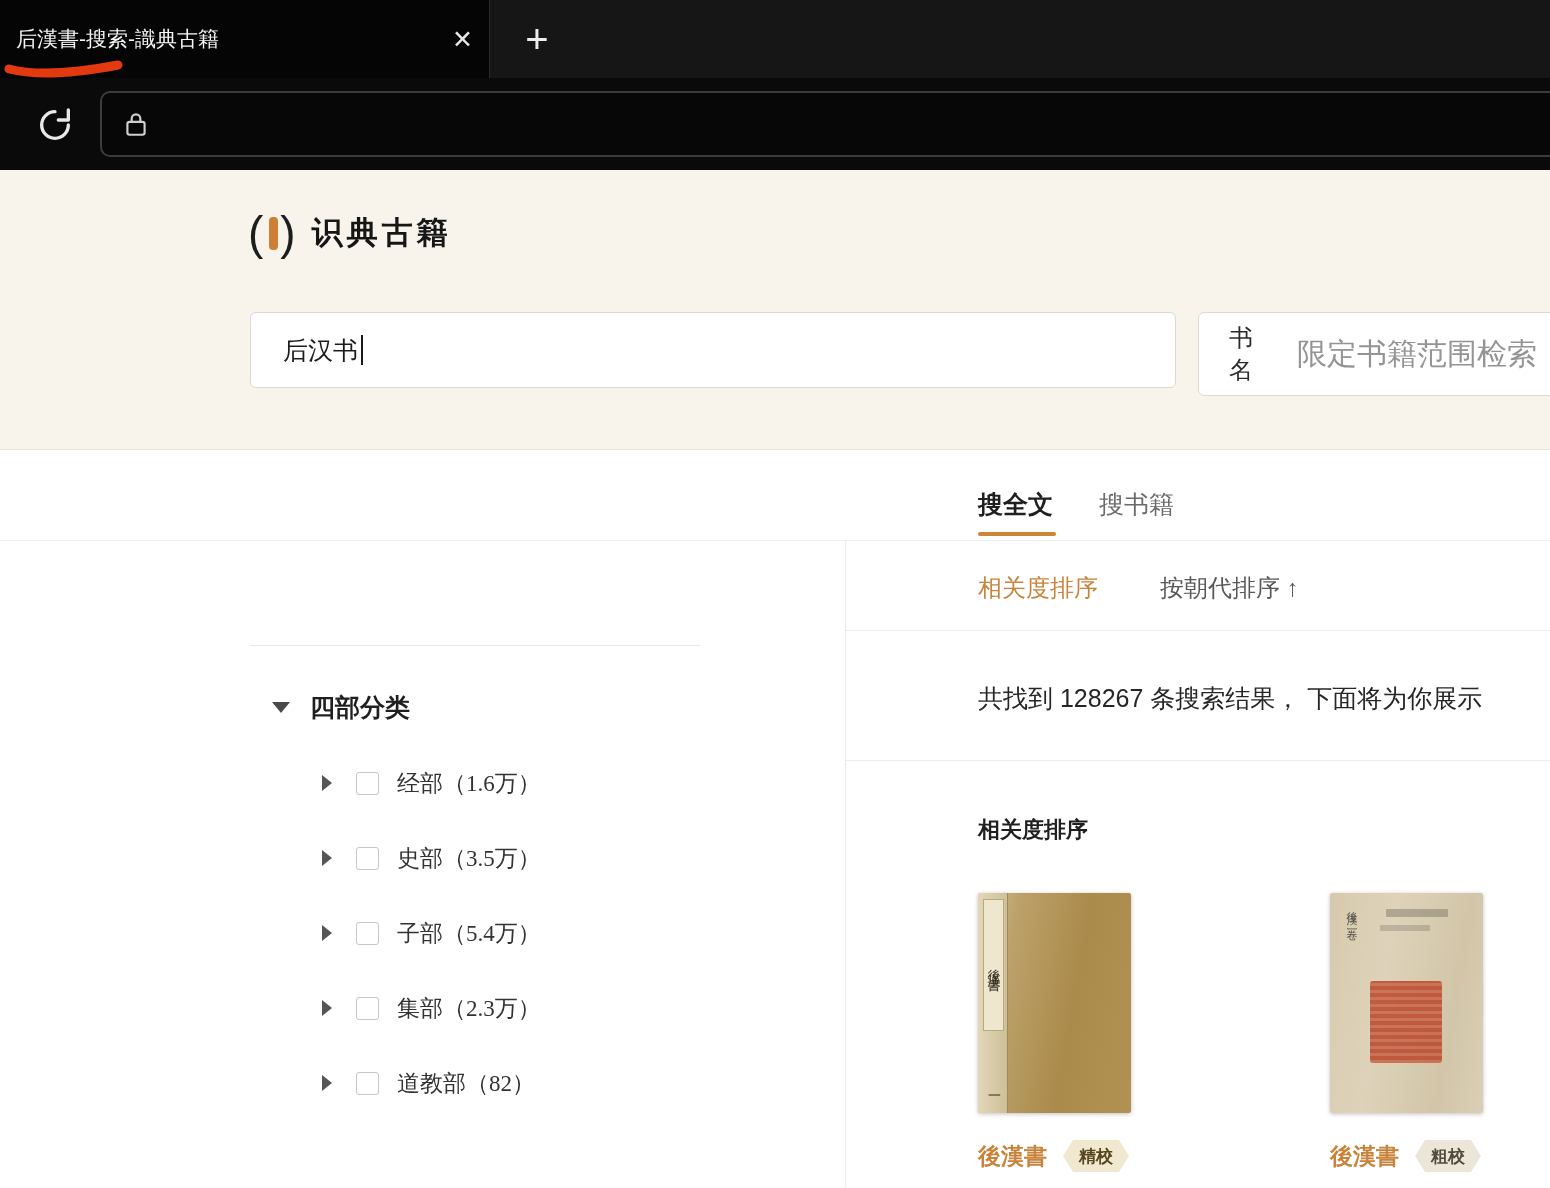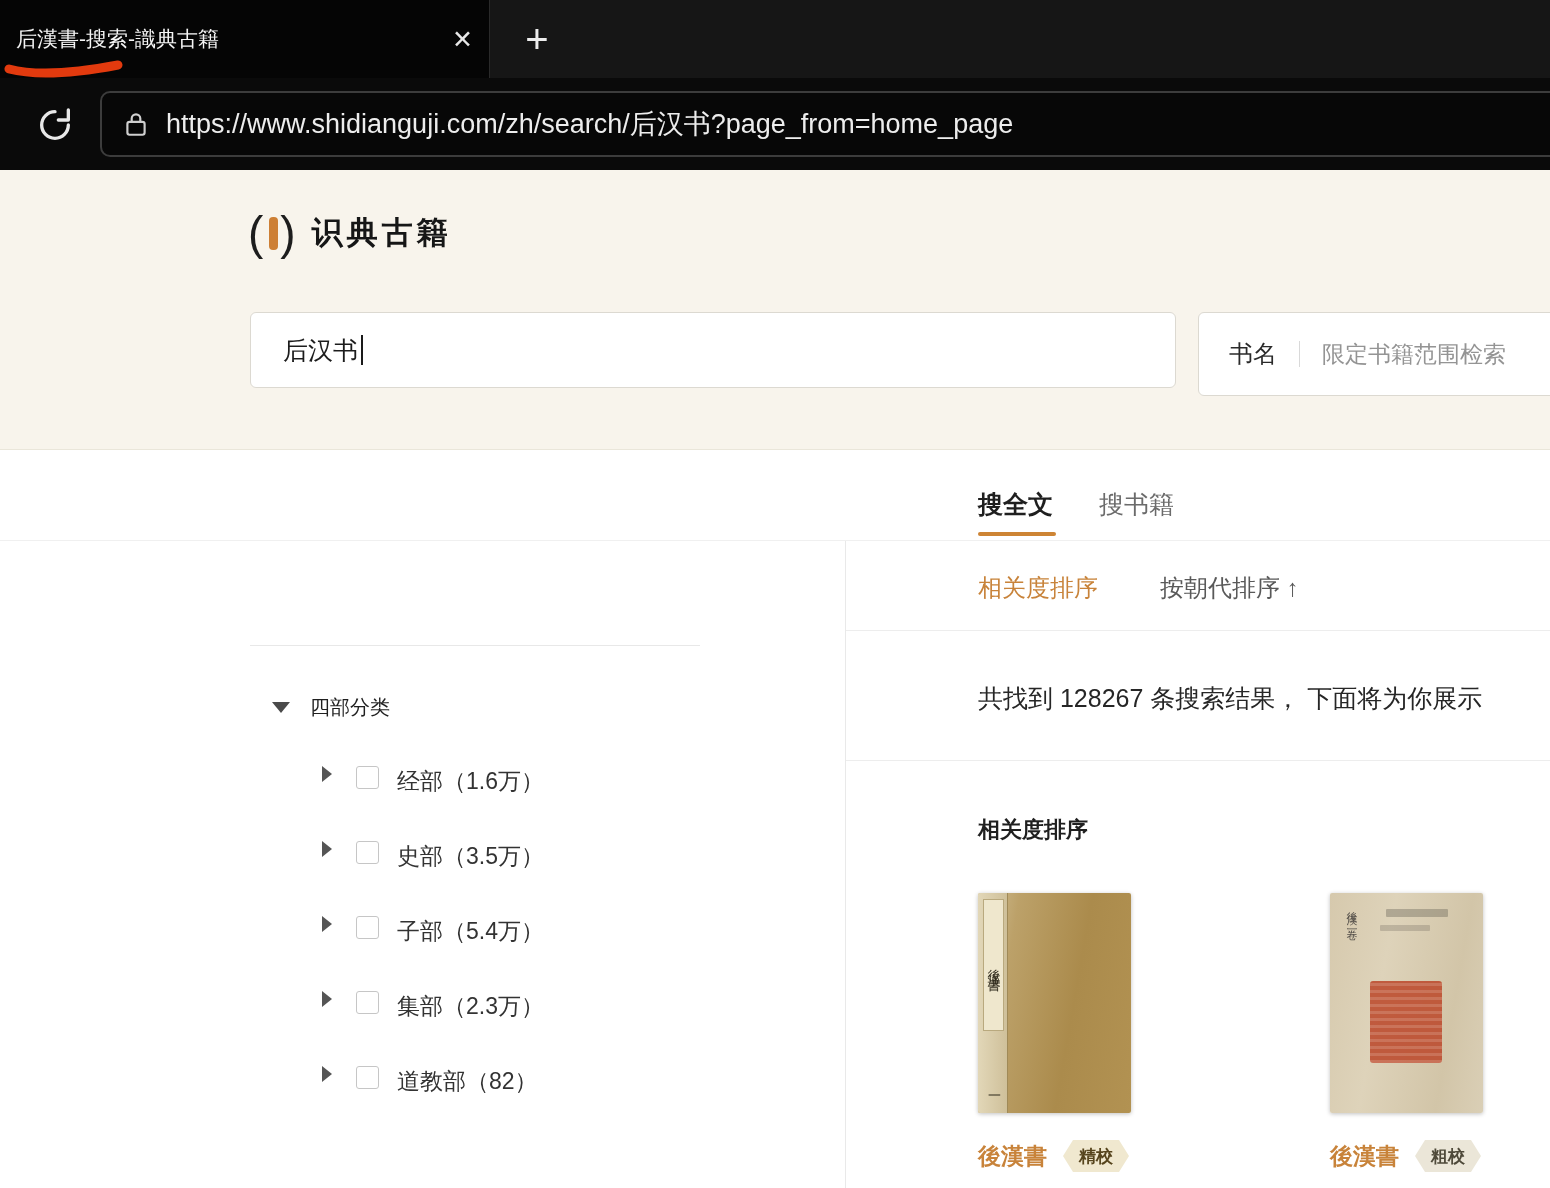--- a/index.html
+++ b/index.html
@@ -44,21 +44,21 @@
                 display:flex; align-items:center; padding:0 32px; font-size:25px; color:#1c1c1c; }
   .caret { display:inline-block; width:2px; height:30px; background:#1a1a1a; margin-left:3px;
            animation: blink 1s steps(1) infinite; }
   @keyframes blink { 50% { opacity:0; } }
 
   .scope-box { position:absolute; left:1198px; top:142px; width:368px; height:84px;
                background:#fff; border:1px solid #dcd9d1; border-radius:6px;
                display:flex; align-items:center; padding:0 30px; }
   .scope-label { font-size:24px; color:#2a2a2a; }
   .scope-sep { width:1px; height:26px; background:#d9d9d9; margin:0 22px; }
-  .scope-hint { font-size:23px; color:#949494; white-space:nowrap; }
+  .scope-hint { font-size:30px; color:#949494; white-space:nowrap; }
 
   
   .search-tabs { position:absolute; left:978px; top:318px; display:flex; gap:46px; }
   .stab { font-size:25px; line-height:32px; }
   .stab-active { color:#1f1f1f; font-weight:600; }
   .stab-inactive { color:#6b6b6b; }
   .tab-underline { position:absolute; left:978px; top:362px; width:78px; height:4px;
                    background:#cd8434; border-radius:2px; }
   .tabs-bottom-line { position:absolute; left:0; top:370px; width:1550px; height:1px; background:#f0f0f0; }
   .v-divider { position:absolute; left:845px; top:371px; width:1px; height:647px; background:#e9e9e9; }
@@ -101,23 +101,23 @@
   .badge { margin-left:16px; height:32px; padding:0 16px; display:flex; align-items:center;
            font-size:17px; font-weight:bold; color:#57451d; background:#f0e8cf;
            clip-path:polygon(10px 0, calc(100% - 10px) 0, 100% 50%, calc(100% - 10px) 100%, 10px 100%, 0 50%); }
   .badge-gray { background:#ebe6d8; color:#4f4a3a; }
 
   
   .divider-l { position:absolute; left:250px; top:475px; width:450px; height:1px; background:#e8e8e8; }
   .filter-head { position:absolute; left:272px; top:520px; height:34px; display:flex; align-items:center; }
   .tri-down { width:0; height:0; border-left:9px solid transparent; border-right:9px solid transparent;
               border-top:11px solid #4a4a4a; margin-right:20px; }
-  .filter-title { font-size:20px; font-weight:normal; color:#1f1f1f; }
+  .filter-title { font-size:25px; font-weight:bold; color:#1f1f1f; }
   .filter-list { position:absolute; left:318px; top:596px; }
-  .filter-row { display:flex; height:34px; margin-bottom:41px; padding-left:4px; }
+  .filter-row { display:flex; align-items:center; height:34px; margin-bottom:41px; padding-left:4px;font-family:Liberation Serif, serif; }
   .tri-right { width:0; height:0; border-top:8px solid transparent; border-bottom:8px solid transparent;
                border-left:10px solid #555; margin-right:24px; }
   .cb { width:23px; height:23px; border:1.5px solid #c6c6c6; border-radius:3px; background:#fff; margin-right:18px; }
   .filter-label { font-size:23px; color:#333; }
 </style>
 </head>
 <body>
 
 <div class="chrome">
   <div class="tabstrip">
@@ -142,21 +142,20 @@
         <path d="M20 3v6h-6" fill="none" stroke="#e8e8e8" stroke-width="2" stroke-linecap="round" stroke-linejoin="round"></path>
       </svg>
     </div>
     <div class="urlfield">
       <span class="lock">
         <svg width="24" height="28" viewBox="0 0 22 26">
           <rect x="3" y="11" width="16" height="12" rx="2" fill="none" stroke="#cfcfcf" stroke-width="2"></rect>
           <path d="M7 11V8a4 4 0 0 1 8 0v3" fill="none" stroke="#cfcfcf" stroke-width="2"></path>
         </svg>
       </span>
-      <span class="url-text">https://www.shidianguji.com/zh/search/后汉书?page_from=home_page</span>
     </div>
   </div>
 </div>
 
 <div class="page">
 
   <div class="hero">
     <div class="logo">
       <span class="logo-mark">
         <span>(</span>

